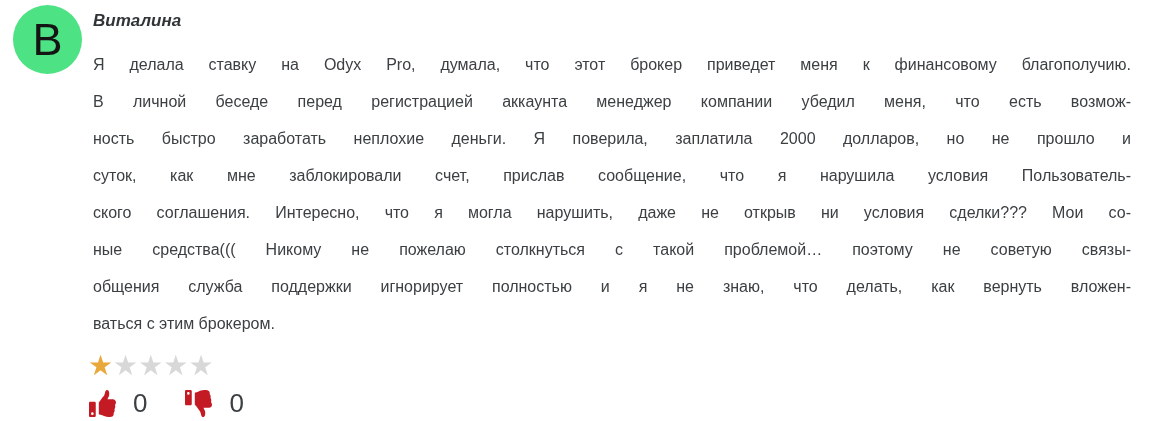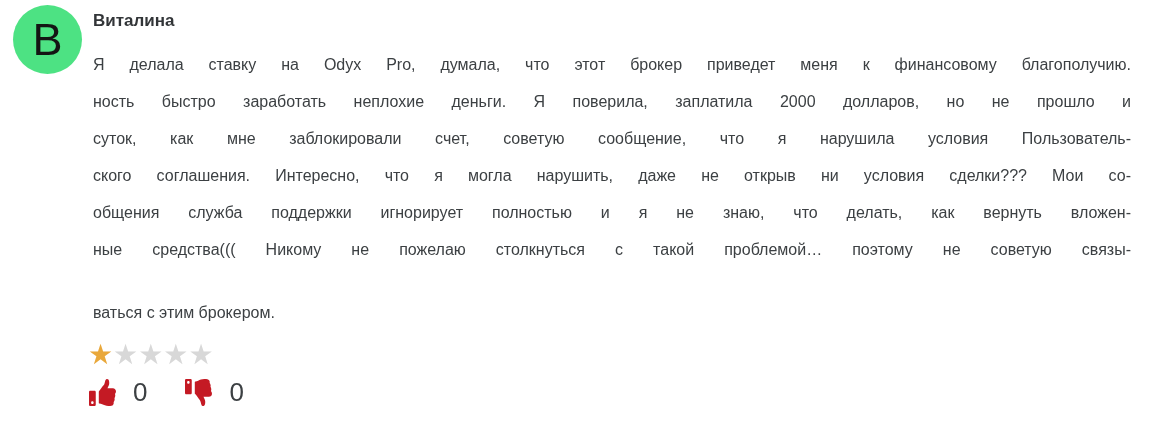--- a/index.html
+++ b/index.html
@@ -33,34 +33,34 @@
     font-size: 45px;
     line-height: 1;
     font-weight: 400;
   }
   .author {
     padding-top: 5px;
     font-size: 17px;
     line-height: 20px;
     font-weight: 700;
     color: #323538;
+    font-style: italic;
   }
   .text {
     margin-top: 15px;
     font-size: 16px;
     line-height: 37px;
     color: #3c4043;
   }
   .jline {
     text-align: justify;
     text-align-last: justify;
   }
   .jline.last {
     text-align-last: left;
-    margin-top: 26px;
   }
   .stars {
     margin: 10px 0 0 -5px;
     font-family: "DejaVu Sans", sans-serif;
     font-size: 28px;
     line-height: 28px;
     letter-spacing: 0px;
     user-select: none;
   }
   .star { color: var(--star-empty, #d8d8d8); }
@@ -96,25 +96,26 @@
 <div class="review">
 
   <div class="avatar">
     <span>В</span>
   </div>
 
   <div class="author">Виталина</div>
 
   <div class="text">
     <div class="jline">Я делала ставку на Odyx Pro, думала, что этот брокер приведет меня к финансовому благополучию.</div>
+    <div class="jline">В личной беседе перед регистрацией аккаунта менеджер компании убедил меня, что есть возмож-</div>
     <div class="jline">ность быстро заработать неплохие деньги. Я поверила, заплатила 2000 долларов, но не прошло и</div>
-    <div class="jline">суток, как мне заблокировали счет, советую сообщение, что я нарушила условия Пользователь-</div>
+    <div class="jline">суток, как мне заблокировали счет, прислав сообщение, что я нарушила условия Пользователь-</div>
     <div class="jline">ского соглашения. Интересно, что я могла нарушить, даже не открыв ни условия сделки??? Мои со-</div>
+    <div class="jline">ные средства((( Никому не пожелаю столкнуться с такой проблемой… поэтому не советую связы-</div>
     <div class="jline">общения служба поддержки игнорирует полностью и я не знаю, что делать, как вернуть вложен-</div>
-    <div class="jline">ные средства((( Никому не пожелаю столкнуться с такой проблемой… поэтому не советую связы-</div>
     <div class="jline last">ваться с этим брокером.</div>
   </div>
 
   <div class="stars"><span class="star filled">★</span><span class="star">★</span><span class="star">★</span><span class="star">★</span><span class="star">★</span></div>
 
   <div class="votes">
     <div class="vote-group">
       <button class="vote-btn up">
         <span>
           <svg viewBox="0 0 512 512" width="27" height="27" aria-hidden="true">

